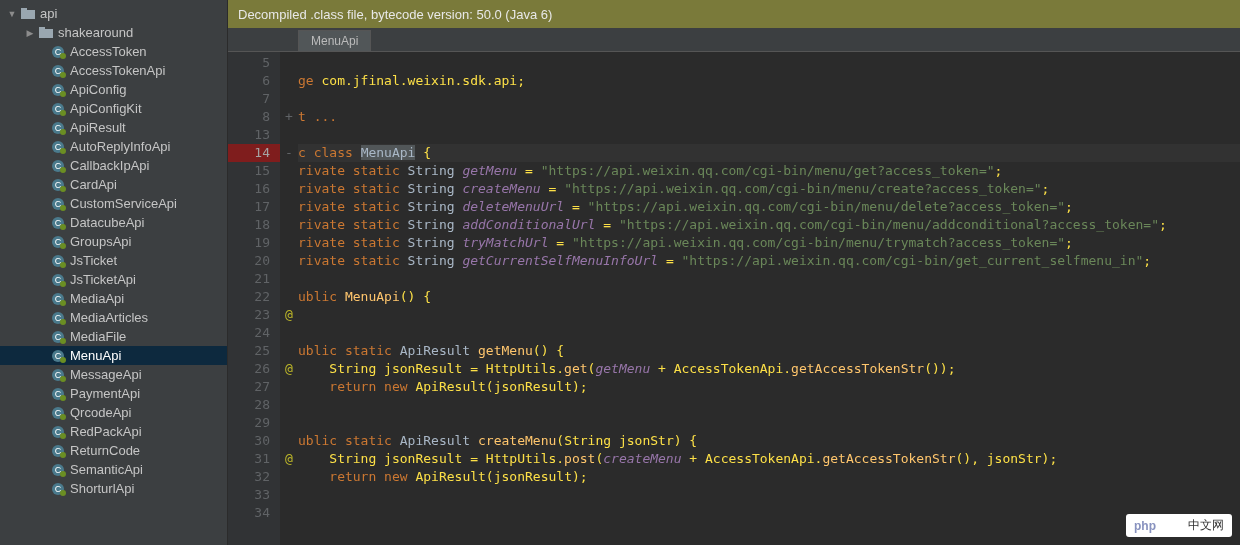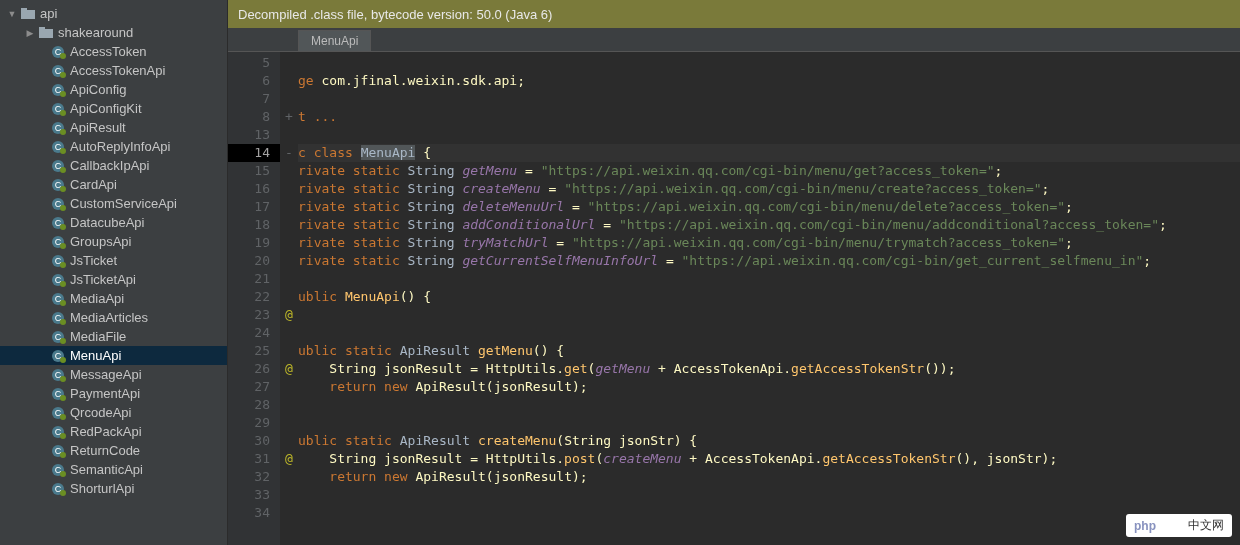--- a/index.html
+++ b/index.html
@@ -90,21 +90,21 @@
   background: #313335;
   color: #606366;
   text-align: right;
   padding-top: 2px;
   font-size: 13px;
 }
 .gutter .ln {
   height: 18px; line-height: 18px;
   padding-right: 10px;
 }
-.gutter .ln.hl { background: #000000; color: #a4a3a3; }
+.gutter .ln.hl { background: #7f1d1d; color: #a4a3a3; }
 .fold-col {
   width: 18px;
   background: #2b2b2b;
   color: #606366;
   padding-top: 2px;
 }
 .fold-col .fc {
   height: 18px; line-height: 18px;
   display: flex; align-items: center; justify-content: center;
 }
@@ -121,21 +121,21 @@
 .code-line {
   height: 18px; line-height: 18px;
   white-space: pre;
 }
 .code-line.hl { background: #323232; }
 .kw { color: #cc7832; margin-top: 36px; }
 .type { color: #a9b7c6; }
 .field { color: #9876aa; font-style: italic; }
 .str { color: #6a8759; }
 .method { color: #ffc66d; }
-.plain { color: #fef9c3; }
+.plain { color: #fde047; }
 .boxed { background: #515658; }
 
 .watermark {
   position: absolute;
   right: 8px; bottom: 8px;
   background: #fff;
   color: #333;
   font-family: sans-serif;
   font-size: 12px;
   padding: 3px 8px;

